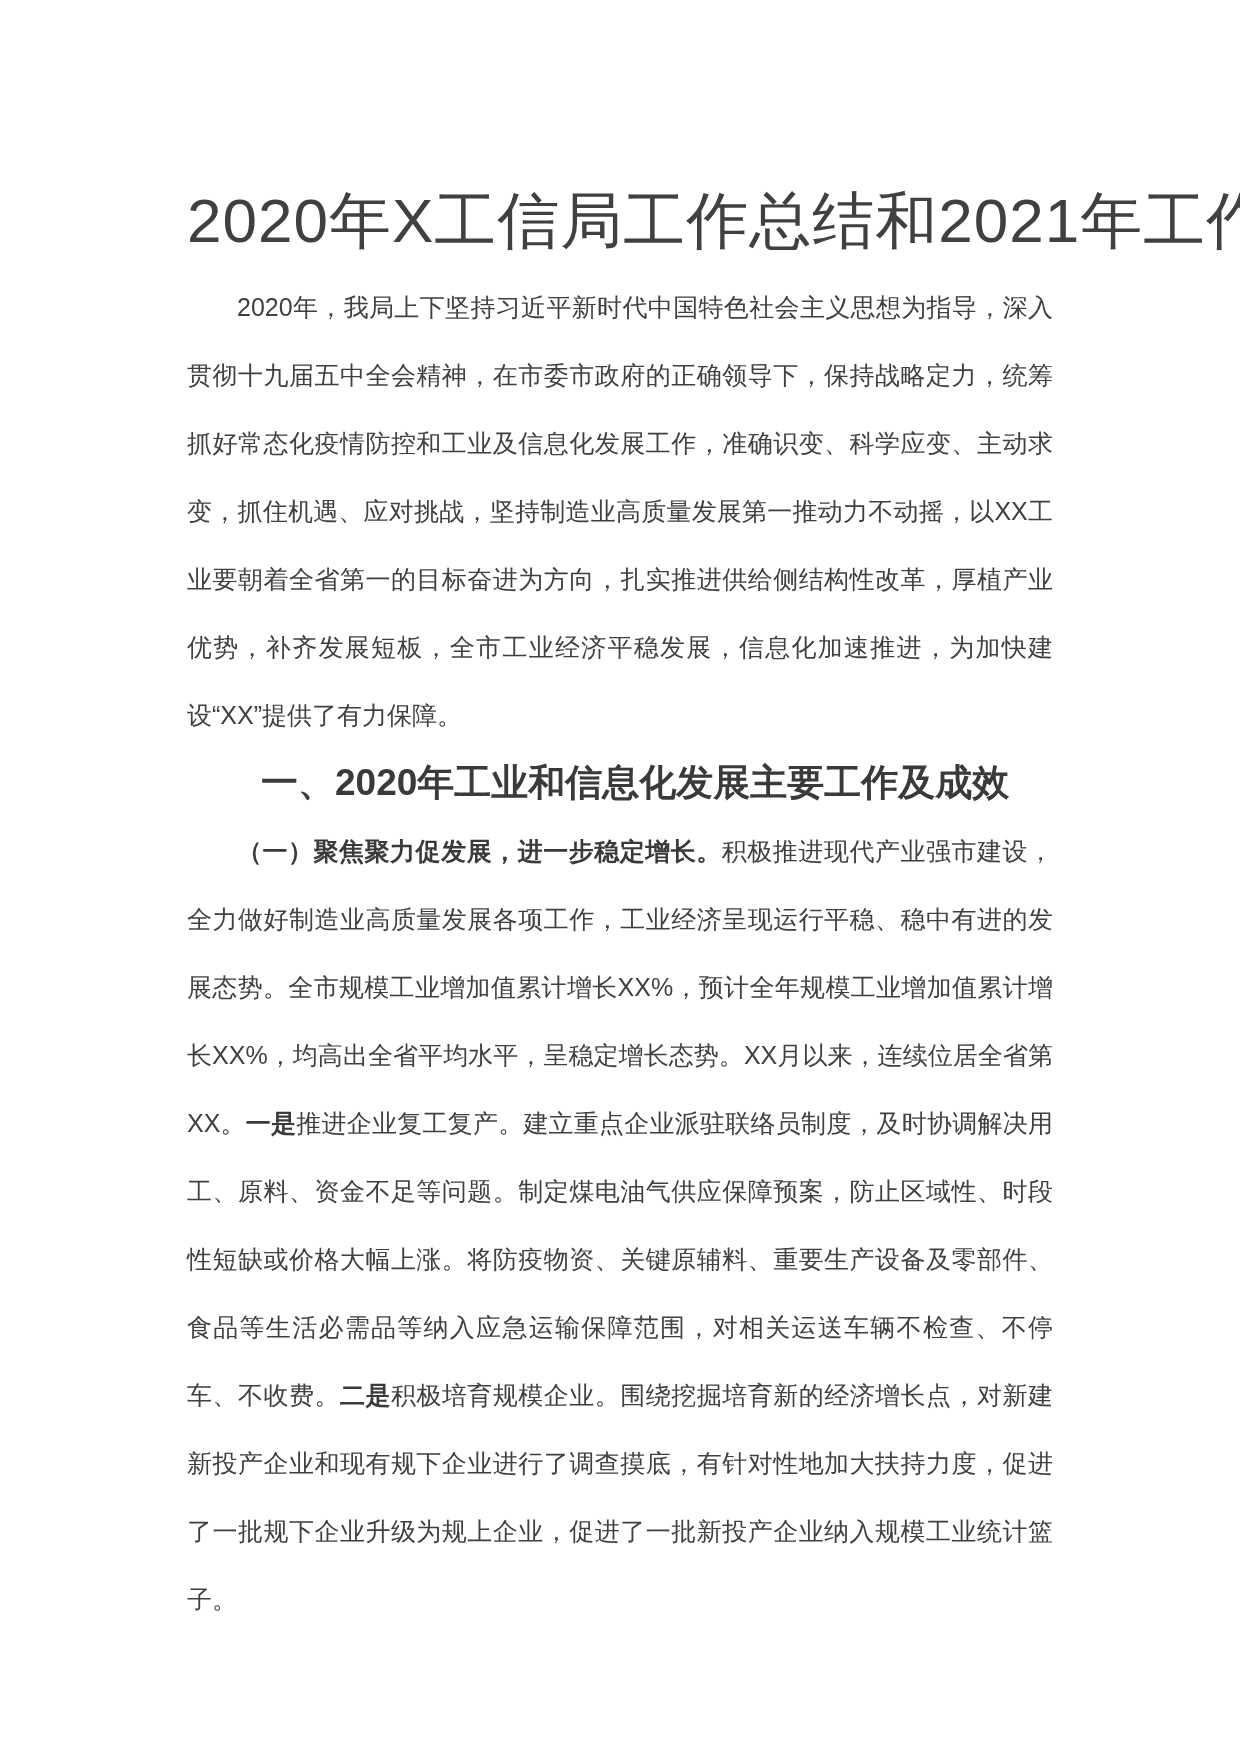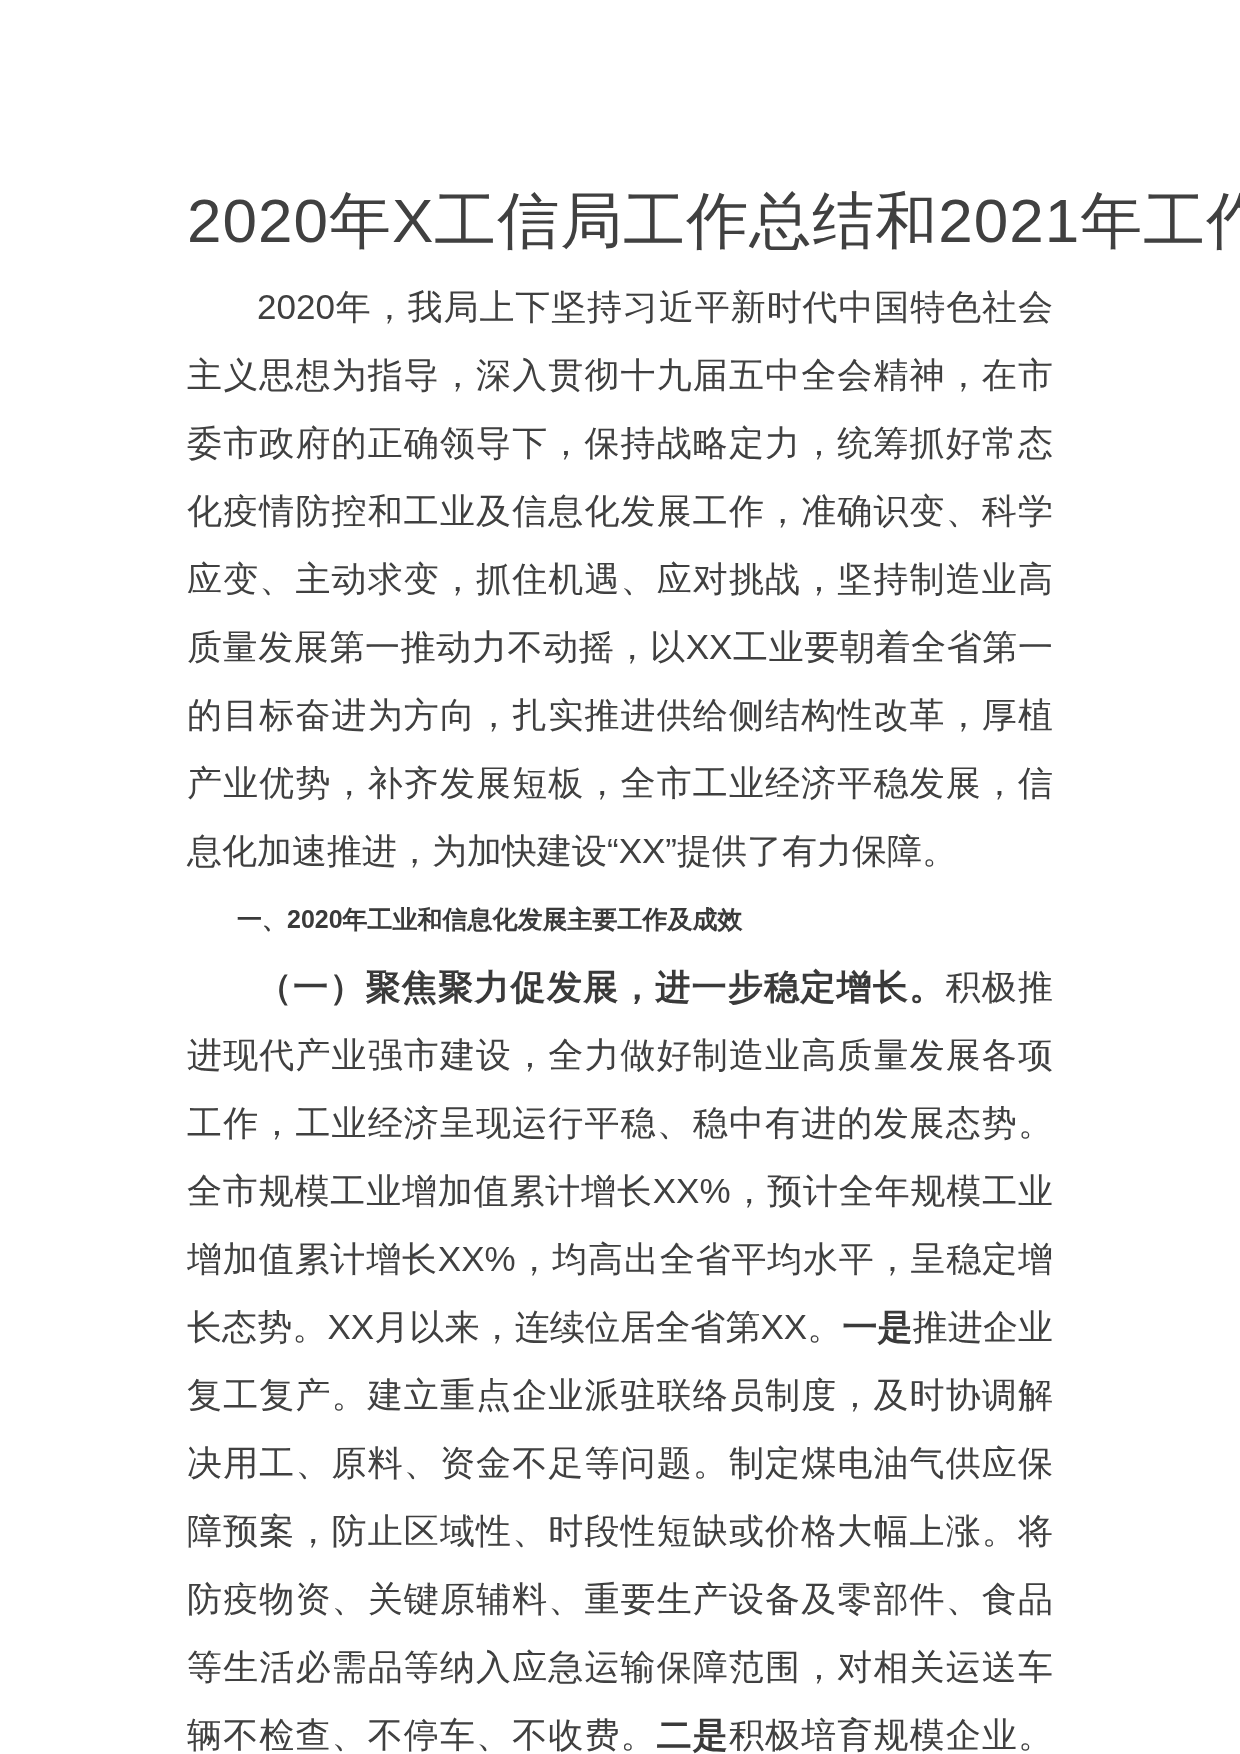--- a/index.html
+++ b/index.html
@@ -26,33 +26,33 @@
     font-size: 62px;
     line-height: 62px;
     font-weight: 500;
     text-align: center;
     letter-spacing: 1px;
     color: #404040;
     white-space: nowrap;
   }
   .para {
     margin: 21px 0 0 0;
-    font-size: 35px;
+    font-size: 25px;
     line-height: 68px;
     text-align: justify;
     text-justify: inter-ideograph;
     text-indent: 2em;
     color: #404040;
   }
   .para.flow {
     margin-top: 0;
   }
   .section-heading {
     margin: 0;
-    font-size: 25px;
+    font-size: 37px;
     line-height: 68px;
     font-weight: 700;
     text-indent: 2em;
     color: #3a3a3a;
   }
   .run-bold {
     font-weight: 700;
     color: #3a3a3a;
   }
   .run-normal {

